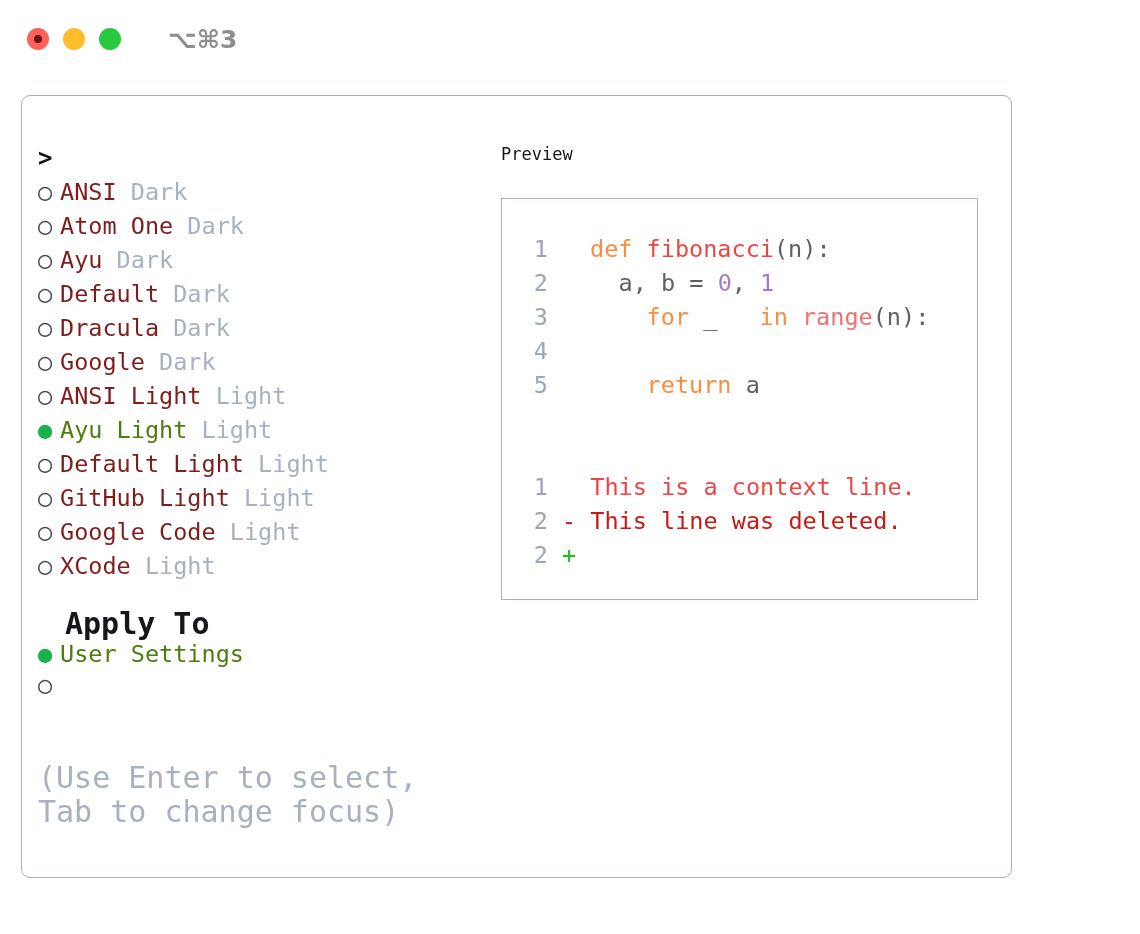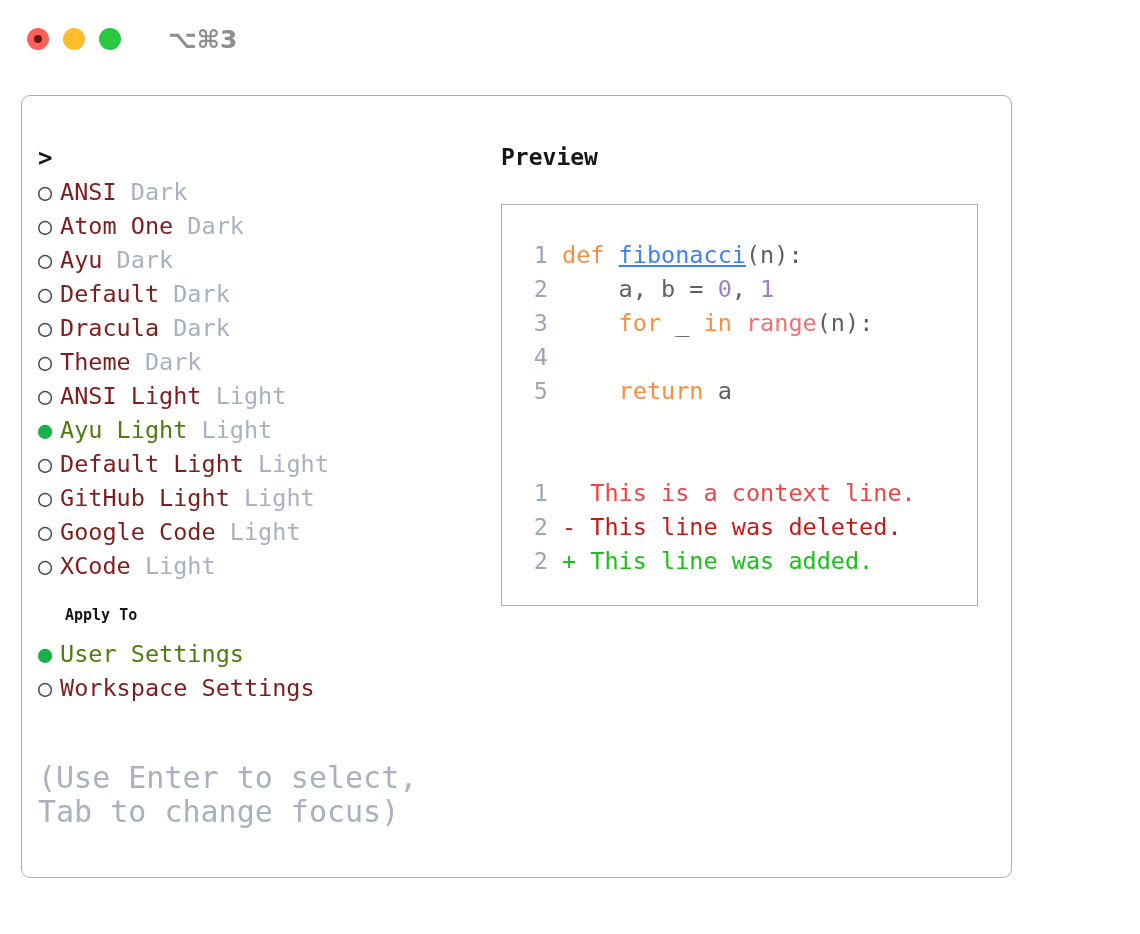--- a/index.html
+++ b/index.html
@@ -117,21 +117,21 @@
   .bullet.off { color: #4a4f56; }
   .bullet.on  { color: #19b24a; }
 
   .item-name { color: #7f1d1d; }
   .item-name.selected { color: #4d7c0f; text-align: center; }
   .tag { color: #a7b1c0; }
 
   .apply-head {
     color: #141619;
     font-weight: bold;
-    font-size: 15px;
+    font-size: 30px;
     padding-left: 27px;
   }
 
   .spacer-sm { height: 20px; }
 
   .hint {
     position: absolute;
     left: 16px;
     top: 665px;
     width: 420px;
@@ -142,22 +142,22 @@
 
   
   .right-col {
     position: absolute;
     left: 479px;
     top: 48px;
     width: 480px;
   }
   .preview-title {
     color: #141619;
-    font-weight: bold;
-    font-size: 23px;
+    font-weight: normal;
+    font-size: 17px;
     margin-bottom: 34px;
   }
   .code-box {
     border: 1px solid #a5b0c0;
     background: #ffffff;
     box-sizing: border-box;
     width: 477px;
     height: 402px;
     padding: 36px 0 0 0;
   }
@@ -171,22 +171,22 @@
   }
   .ln {
     color: #9ba6b6;
     width: 30px;
     flex: 0 0 30px;
     text-align: right;
     margin-right: 14px;
   }
   .blank-line { height: 34px; }
 
-  .kw   { color: #fa8d3e; }
-  .fn   { color: #3b82f6; text-decoration: underline; }
+  .kw   { color: #fa8d3e; margin-left: 28px; }
+  .fn   { color: #ef4444; }
   .num  { color: #a37acc; }
   .bi   { color: #f07171; }
   .pl   { color: #5c6166; }
   .ctx  { color: #ef4444; }
   .del  { color: #c41a16; }
   .add  { color: #18c018; }
 </style>
 </head>
 <body>
 
@@ -209,58 +209,58 @@
         <div class="row section-head">
           <span class="caret">&gt;</span>
         </div>
 
         <div id="theme-items">
             <div class="row"><span class="bullet off">○</span><span class="item-name">ANSI</span><span> </span><span class="tag">Dark</span></div>
             <div class="row"><span class="bullet off">○</span><span class="item-name">Atom One</span><span> </span><span class="tag">Dark</span></div>
             <div class="row"><span class="bullet off">○</span><span class="item-name">Ayu</span><span> </span><span class="tag">Dark</span></div>
             <div class="row"><span class="bullet off">○</span><span class="item-name">Default</span><span> </span><span class="tag">Dark</span></div>
             <div class="row"><span class="bullet off">○</span><span class="item-name">Dracula</span><span> </span><span class="tag">Dark</span></div>
-            <div class="row"><span class="bullet off">○</span><span class="item-name">Theme</span><span> </span><span class="tag">Dark</span></div>
+            <div class="row"><span class="bullet off">○</span><span class="item-name">Google</span><span> </span><span class="tag">Dark</span></div>
             <div class="row"><span class="bullet off">○</span><span class="item-name">ANSI Light</span><span> </span><span class="tag">Light</span></div>
             <div class="row"><span class="bullet on">●</span><span class="item-name selected">Ayu Light</span><span> </span><span class="tag">Light</span></div>
             <div class="row"><span class="bullet off">○</span><span class="item-name">Default Light</span><span> </span><span class="tag">Light</span></div>
             <div class="row"><span class="bullet off">○</span><span class="item-name">GitHub Light</span><span> </span><span class="tag">Light</span></div>
             <div class="row"><span class="bullet off">○</span><span class="item-name">Google Code</span><span> </span><span class="tag">Light</span></div>
             <div class="row"><span class="bullet off">○</span><span class="item-name">XCode</span><span> </span><span class="tag">Light</span></div>
           </div>
 
         <div class="spacer-sm"></div>
 
         <div class="row">
           <span class="apply-head">Apply To</span>
         </div>
 
         <div id="apply-items">
             <div class="row"><span class="bullet on">●</span><span class="item-name selected">User Settings</span></div>
-            <div class="row"><span class="bullet off">○</span><span class="item-name">Workspace Settings</span></div>
+            <div class="row"><span class="bullet off">○</span></div>
           </div>
       </div>
 
       <div class="hint">(Use Enter to select, Tab to change focus)</div>
 
       <div class="right-col">
         <div class="preview-title">Preview</div>
         <div class="code-box">
           <div id="code-lines">
               <div class="code-line"><span class="ln">1</span><span><span class="kw">def </span><span class="fn">fibonacci</span><span class="pl">(n):</span></span></div>
               <div class="code-line"><span class="ln">2</span><span><span class="pl">    a, b = </span><span class="num">0</span><span class="pl">, </span><span class="num">1</span></span></div>
               <div class="code-line"><span class="ln">3</span><span><span class="pl">    </span><span class="kw">for</span><span class="pl"> _ </span><span class="kw">in</span><span class="pl"> </span><span class="bi">range</span><span class="pl">(n):</span></span></div>
               <div class="code-line"><span class="ln">4</span></div>
               <div class="code-line"><span class="ln">5</span><span><span class="pl">    </span><span class="kw">return</span><span class="pl"> a</span></span></div>
             </div>
           <div class="blank-line"></div>
           <div class="blank-line"></div>
           <div id="diff-lines">
               <div class="code-line"><span class="ln">1</span><span class="ctx"> </span><span class="ctx"> This is a context line.</span></div>
               <div class="code-line"><span class="ln">2</span><span class="del">-</span><span class="del"> This line was deleted.</span></div>
-              <div class="code-line"><span class="ln">2</span><span class="add">+</span><span class="add"> This line was added.</span></div>
+              <div class="code-line"><span class="ln">2</span><span class="add">+</span></div>
             </div>
         </div>
       </div>
 
     </div>
   </div>
 </div>
 
 </body></html>

